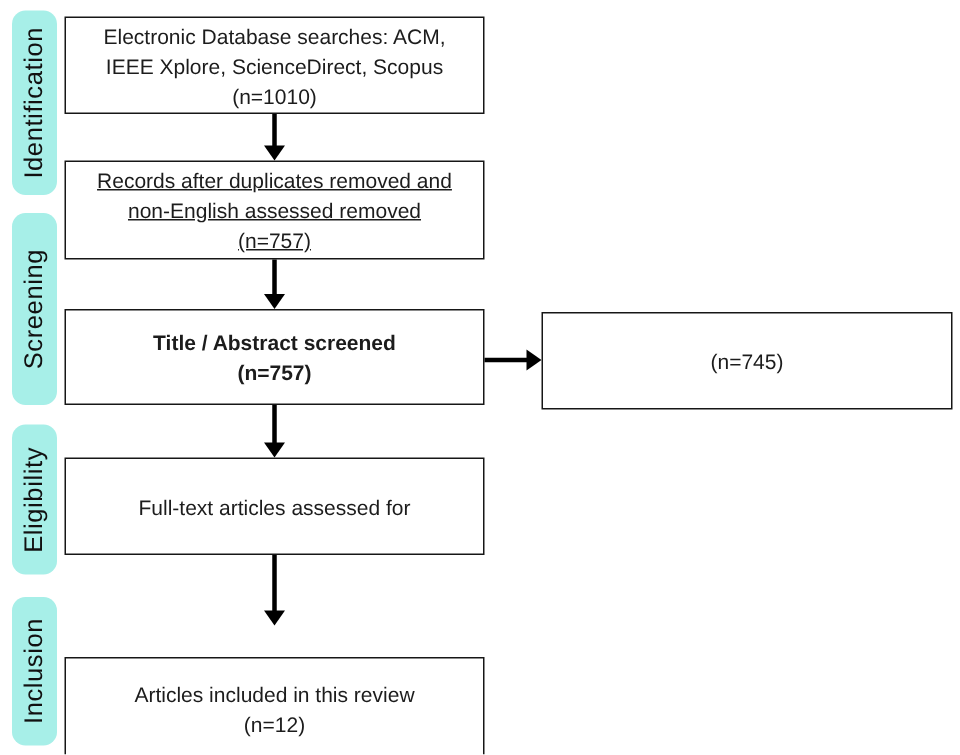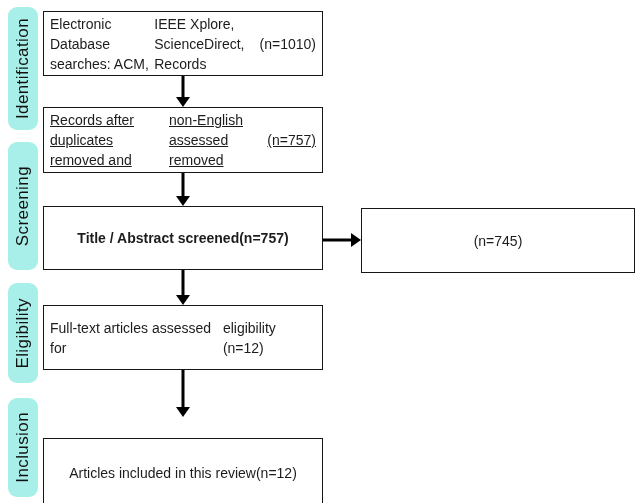--- a/index.html
+++ b/index.html
@@ -14,22 +14,22 @@
     display:flex;align-items:center;justify-content:center;
   }
   .stage span{
     writing-mode:vertical-rl;transform:rotate(180deg);
     font-size:17px;letter-spacing:.4px;white-space:nowrap;color:#111;
   }
   
   .box{
     position:absolute;box-sizing:border-box;
     background:var(--box-bg,#ffffff);border:1.5px solid var(--box-border,#161616);
-    display:flex;align-items:center;justify-content:center;
-    text-align:left;font-size:14px;line-height:20px;padding:2px 6px;
+    display:flex;flex-direction:column;align-items:center;justify-content:center;
+    text-align:right;font-size:14px;line-height:20px;padding:2px 6px;
   }
   #stage-identification{top:7px;height:123px;}
   #stage-screening{top:142px;height:128px;}
   #stage-eligibility{top:283px;height:100px;}
   #stage-inclusion{top:398px;height:99px;}
 
   #box-search{left:43px;top:11px;width:280px;height:65px;}
   #box-dedup{left:43px;top:107px;width:280px;height:66px;text-decoration:underline;}
   #box-screened{left:43px;top:206px;width:280px;height:64px;font-weight:bold;}
   #box-excluded{left:361px;top:208px;width:274px;height:65px;}
@@ -65,42 +65,41 @@
   </div>
   <div class="stage" id="stage-eligibility">
     <span>Eligibility</span>
   </div>
   <div class="stage" id="stage-inclusion">
     <span>Inclusion</span>
   </div>
 
   <div class="box" id="box-search">
     <div>Electronic Database searches: ACM,</div>
-    <div>IEEE Xplore, ScienceDirect, Records</div>
+    <div>IEEE Xplore, ScienceDirect, Scopus</div>
     <div>(n=1010)</div>
   </div>
 
   <div class="box" id="box-dedup">
     <div>Records after duplicates removed and</div>
     <div>non-English assessed removed</div>
     <div>(n=757)</div>
   </div>
 
   <div class="box" id="box-screened">
     <div>Title / Abstract screened</div>
     <div>(n=757)</div>
   </div>
 
   <div class="box" id="box-excluded">
     <div>(n=745)</div>
   </div>
 
   <div class="box" id="box-fulltext">
     <div>Full-text articles assessed for</div>
-    <div>eligibility (n=12)</div>
   </div>
 
   <div class="box" id="box-included">
     <div>Articles included in this review</div>
     <div>(n=12)</div>
   </div>
 
   <div class="arrow-v" id="arrow-search-dedup">
     <div class="shaft"></div>
     <div class="head"></div>

